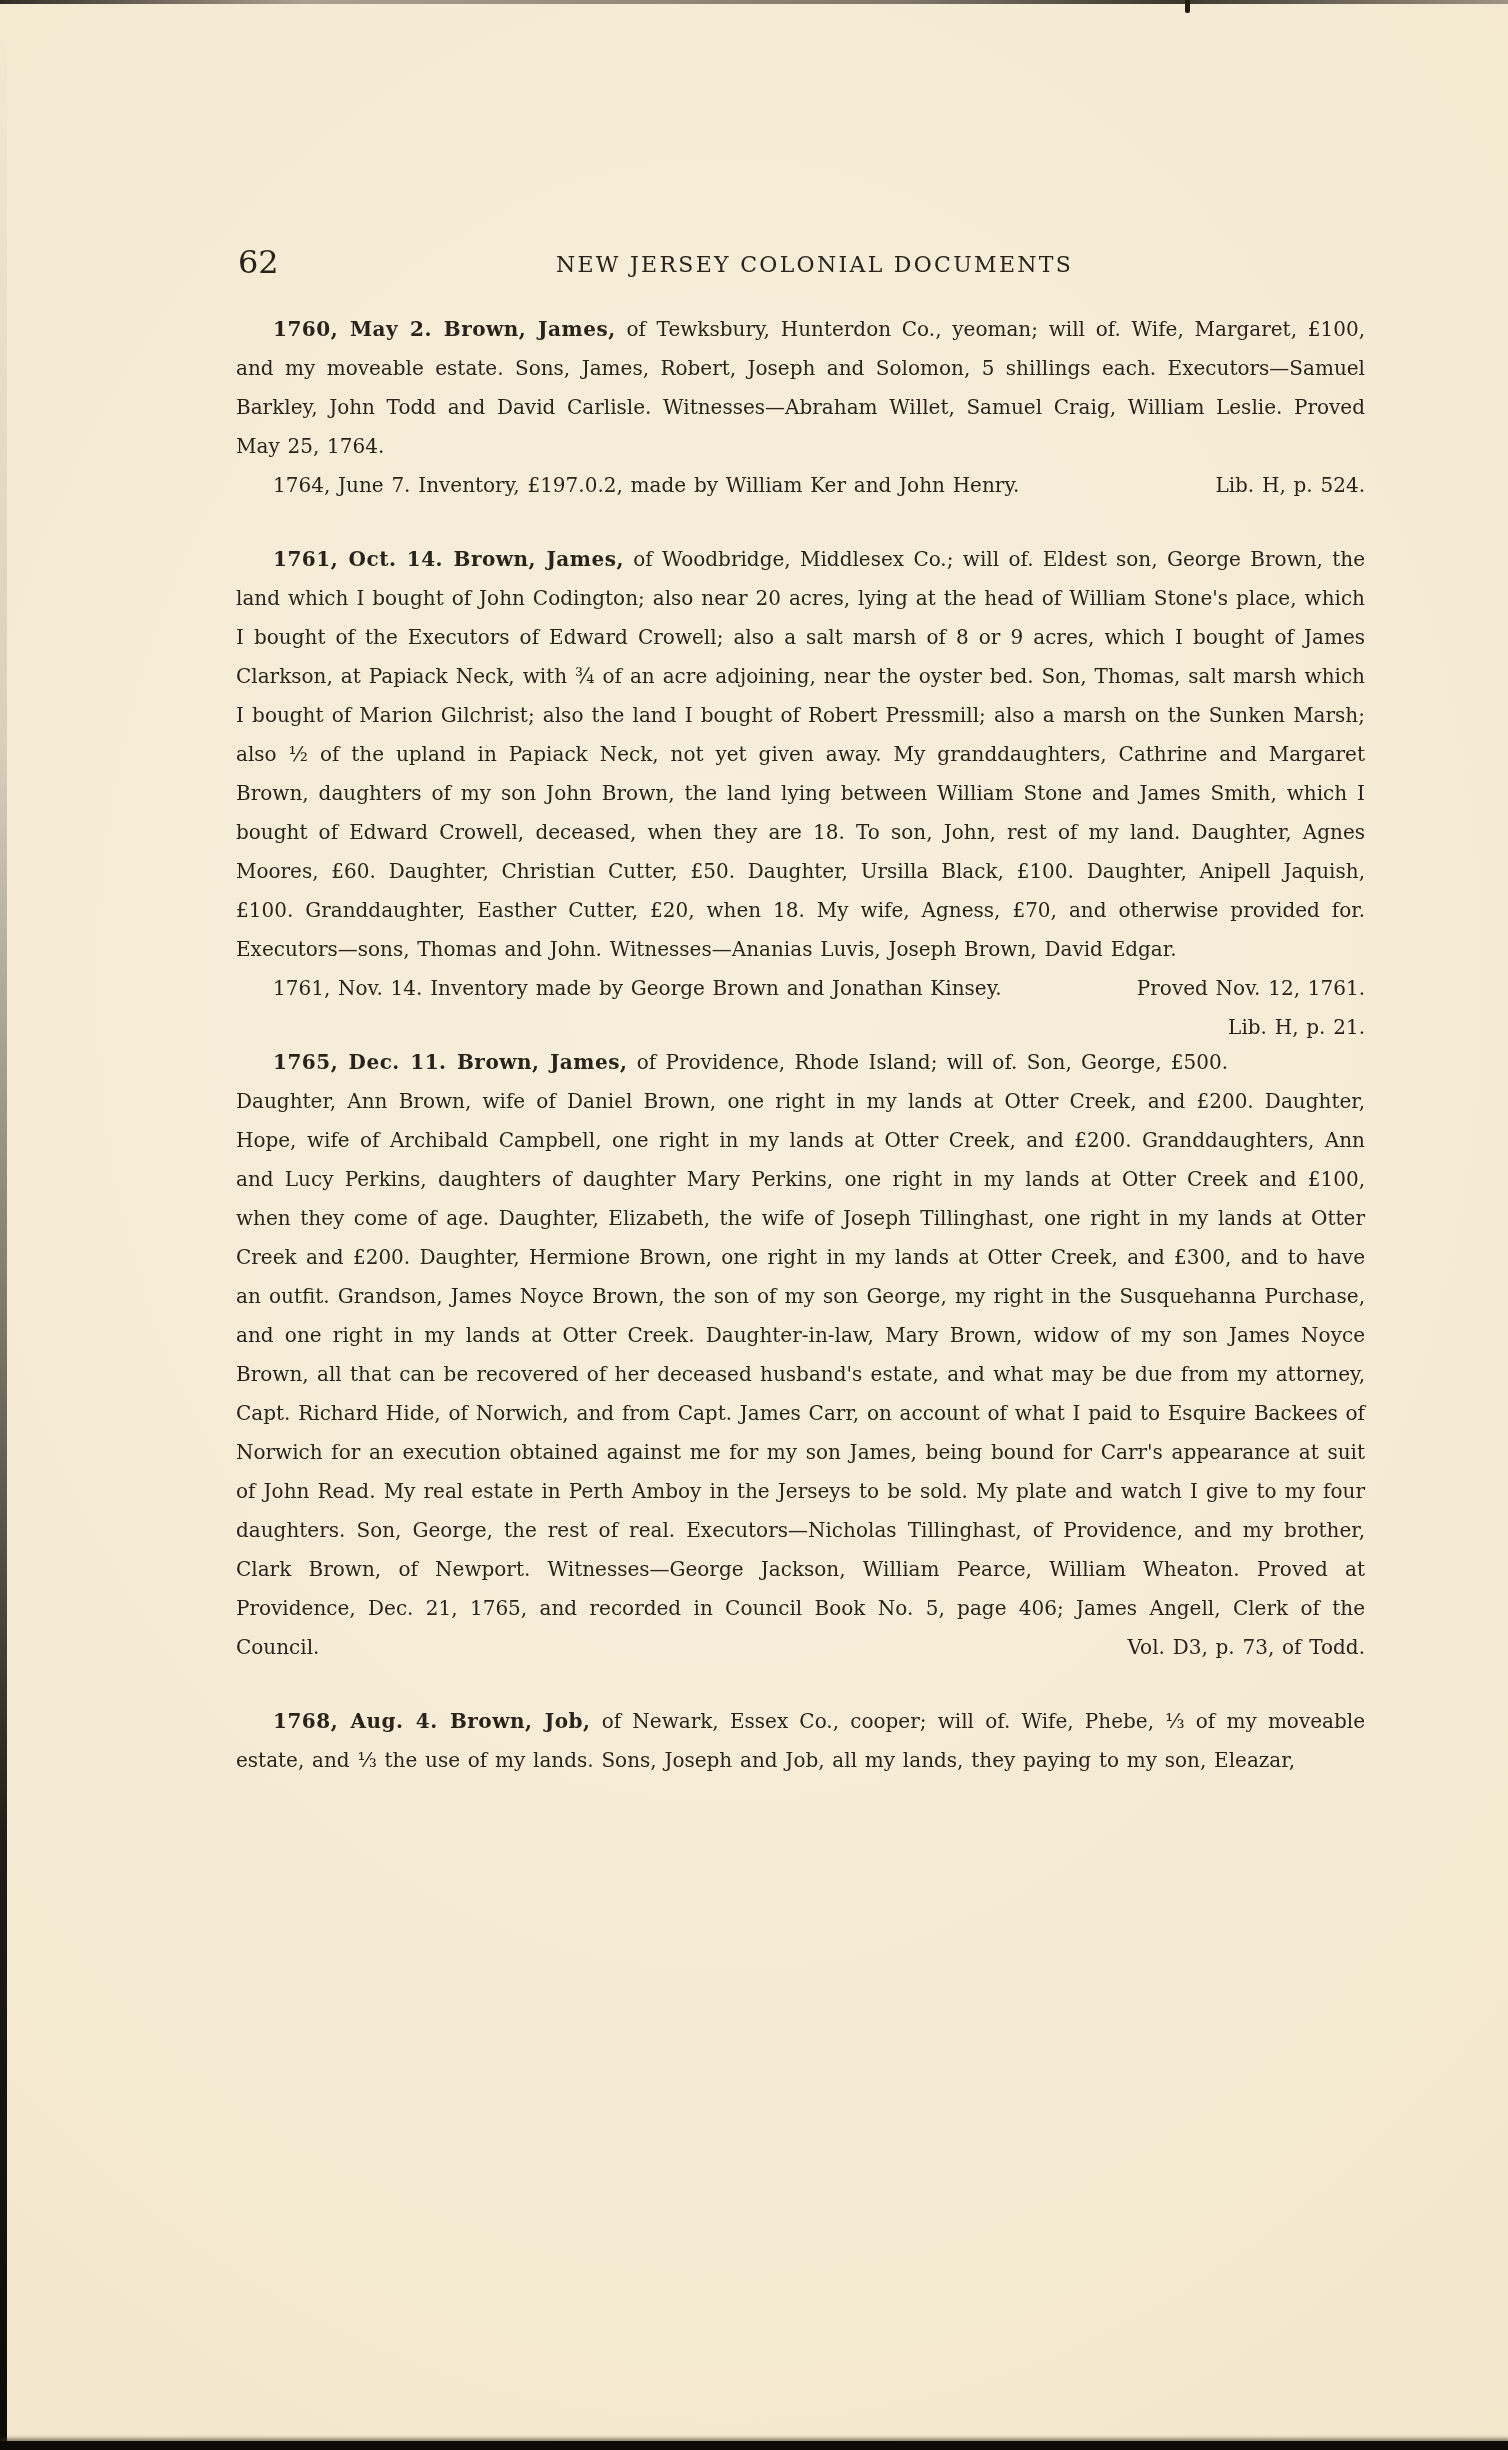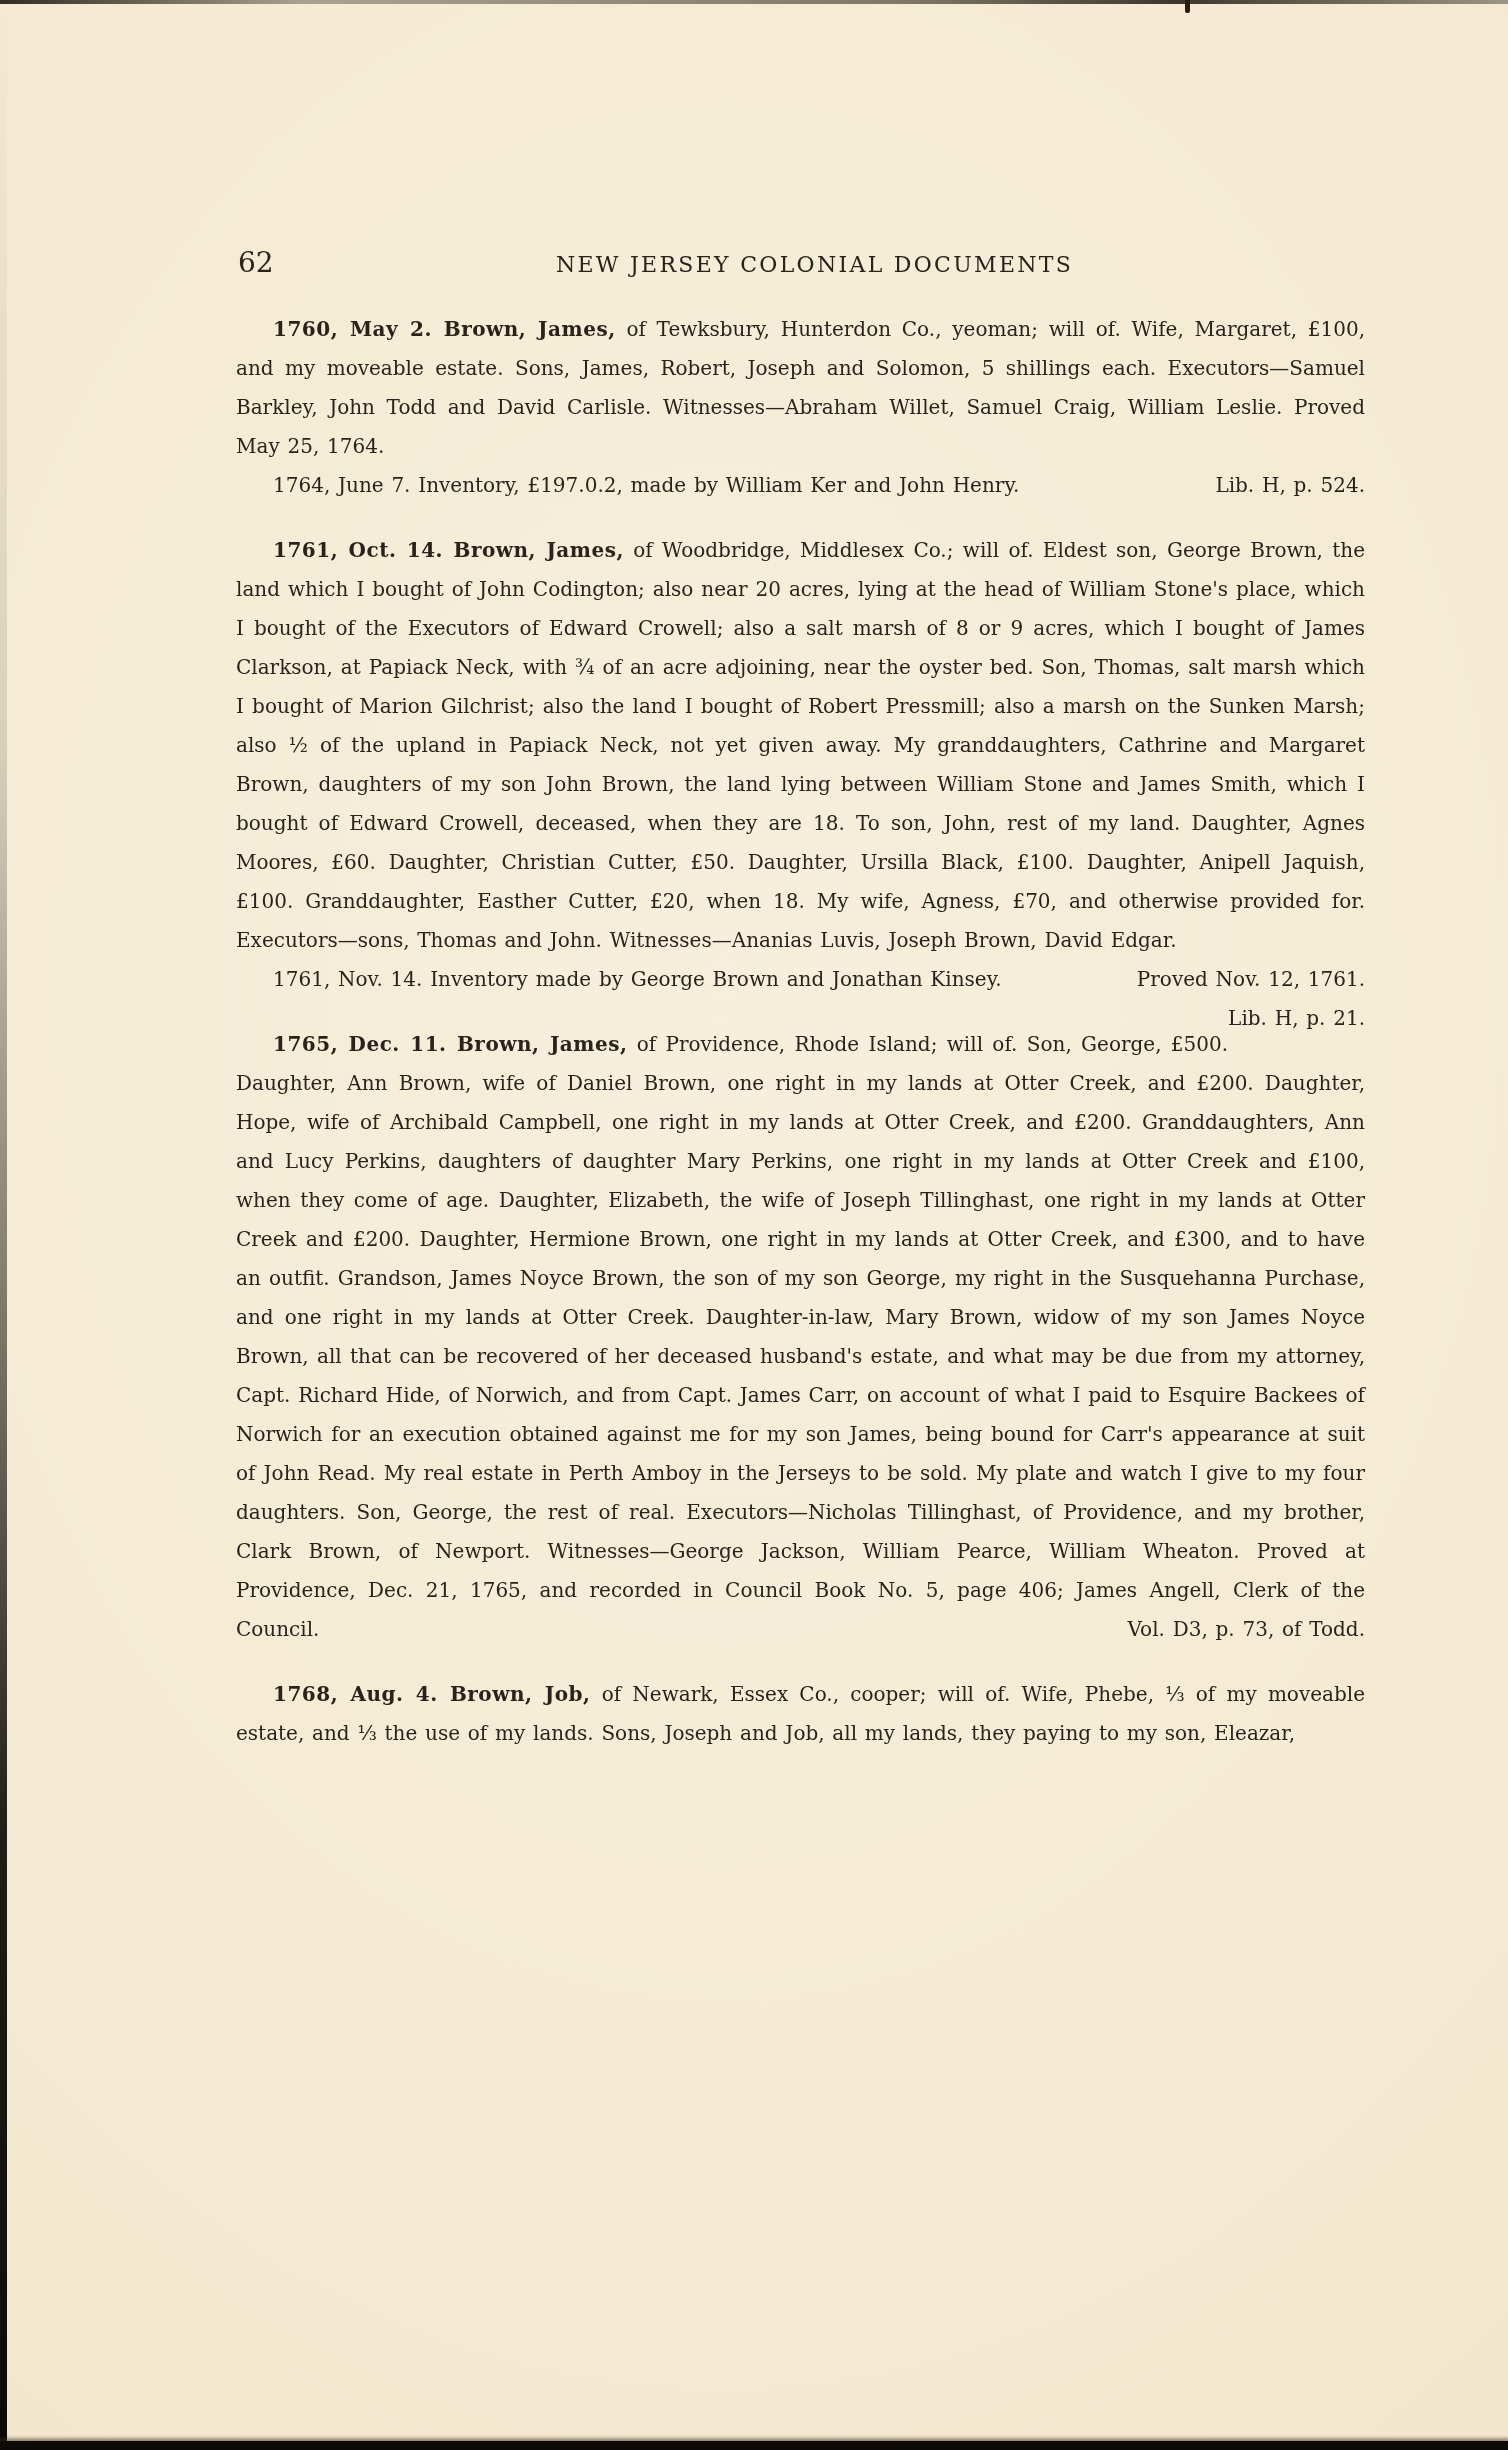--- a/index.html
+++ b/index.html
@@ -36,36 +36,36 @@
     position: absolute; left: 0; right: 0; bottom: 0; height: 9.3px;
     background: #0b0a07;
     box-shadow: 0 -2.8px 3.7px rgba(60,52,30,.55);
   }
   
   .page-header {
     position: absolute; top: 244px; left: 236px; right: 147px; height: 41px;
   }
   .page-number {
     position: absolute; left: 1.9px; top: 0;
-    font-size: 28px; line-height: 37px;
+    font-size: 32px; line-height: 37px;
   }
   .running-title {
     position: absolute; left: 50%; top: 4.7px; transform: translateX(-47%);
     font-size: 22px; line-height: 32px; letter-spacing: 2.3px;
     white-space: nowrap;
   }
   
   .content {
     position: absolute; top: 310px; left: 236px; width: 1129px;
     font-size: 20px; line-height: 39px;
     text-align: justify;
     word-spacing: 1.4px;
   }
   .entry { margin: 0; }
-  .entry + .entry { margin-top: 26px; }
+  .entry + .entry { margin-top: 35px; }
   .entry-last { margin-top: 37px; }
   .para { margin: 0; text-indent: 37px; }
   .lead { font-weight: bold; letter-spacing: 0.5px; }
   .cite { float: right; text-indent: 0; }
 </style>
 </head>
 <body>
 
 <div class="page">
 

